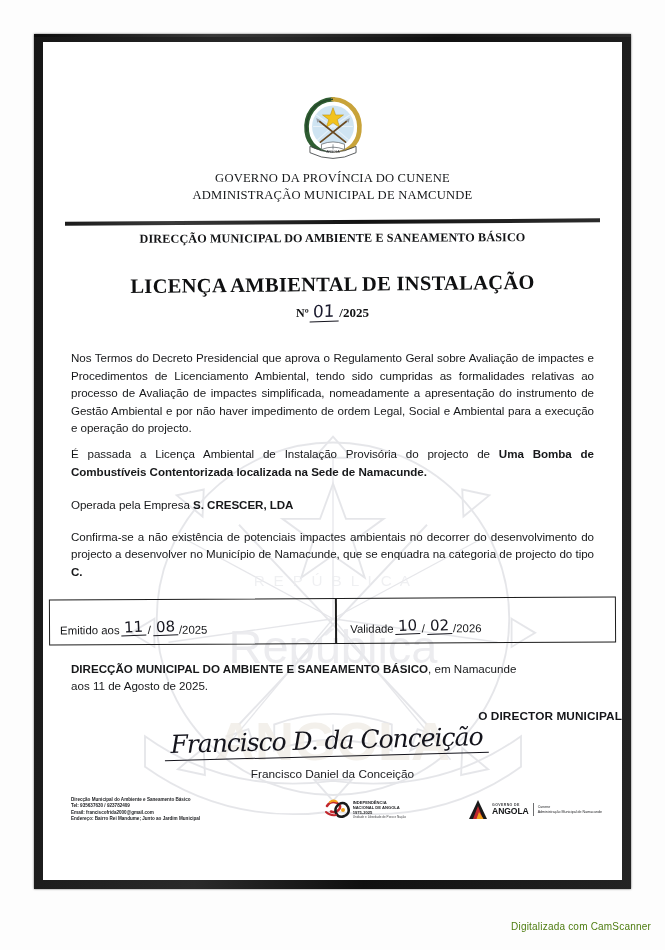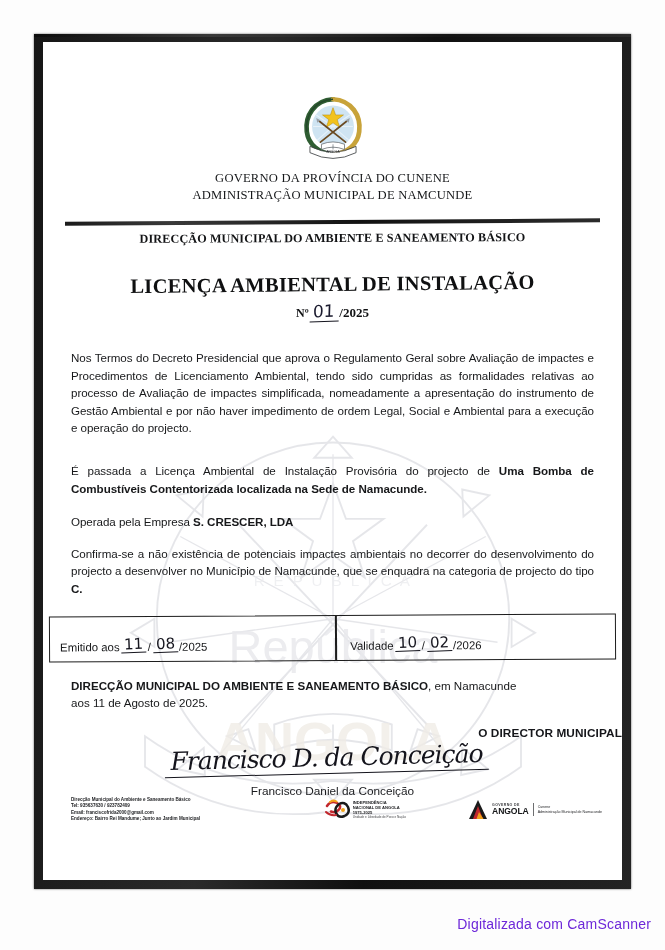--- a/index.html
+++ b/index.html
@@ -160,21 +160,21 @@
     font-family: "Liberation Sans", sans-serif;
     font-size: 11.6px;
     line-height: 17.6px;
     color: #17181a;
     margin: 0;
     text-align: justify;
     letter-spacing: -0.05px;
   }
   p.para b { font-weight: bold; }
   p.p1 { margin-top: 27px; text-align: justify; }
-  p.p2 { margin-top: 25px; }
+  p.p2 { margin-top: 8px; }
   p.p3 { margin-top: 16px; }
   p.p4 { margin-top: 14px; }
 
   
   .date-table {
     margin: 17px 6px 0 6px;
     height: 44px;
     position: relative;
     border: 1.3px solid #1d1d1d;
     transform: rotate(-0.3deg);
@@ -318,22 +318,22 @@
     color: #1d1e21;
     white-space: nowrap;
   }
 
   
   #camscanner {
     position: absolute;
     right: 14px;
     bottom: 18px;
     font-family: "Liberation Sans", sans-serif;
-    font-size: 14px;
-    color: #6d28d9;
+    font-size: 10px;
+    color: #4d7c0f;
     letter-spacing: .2px;
   }
 </style>
 </head>
 <body>
 
 <div id="scan-page">
   <div id="paper-frame">
     <div id="paper-sheet">
 

